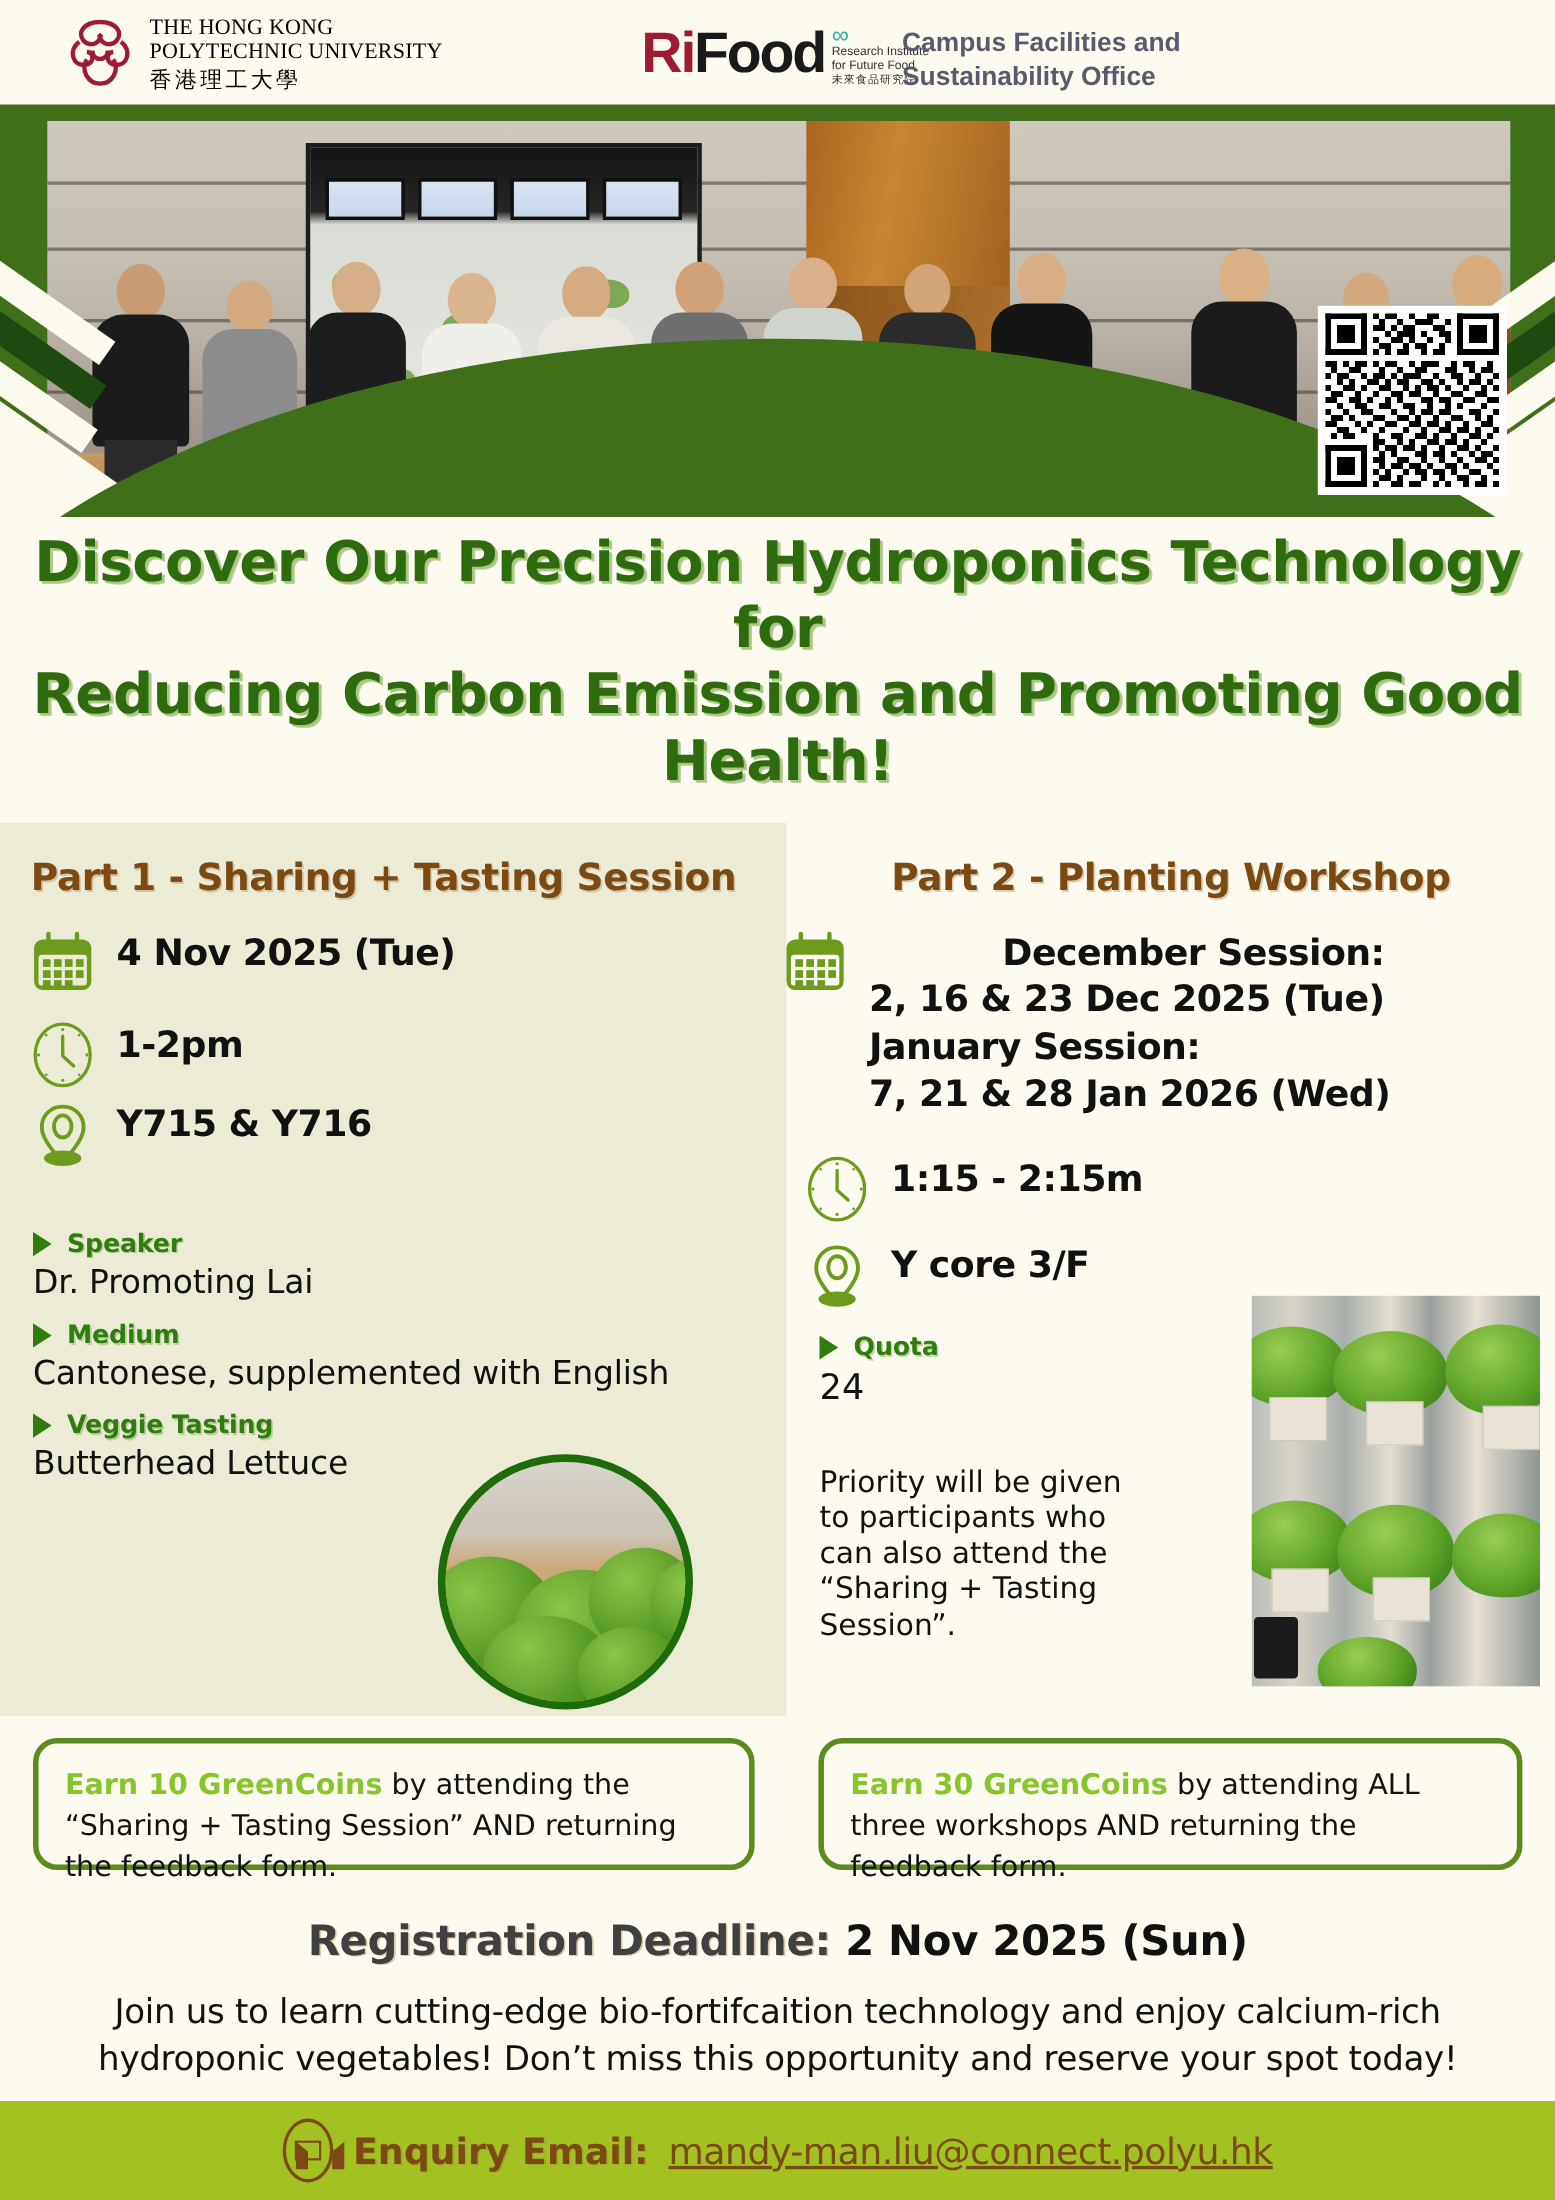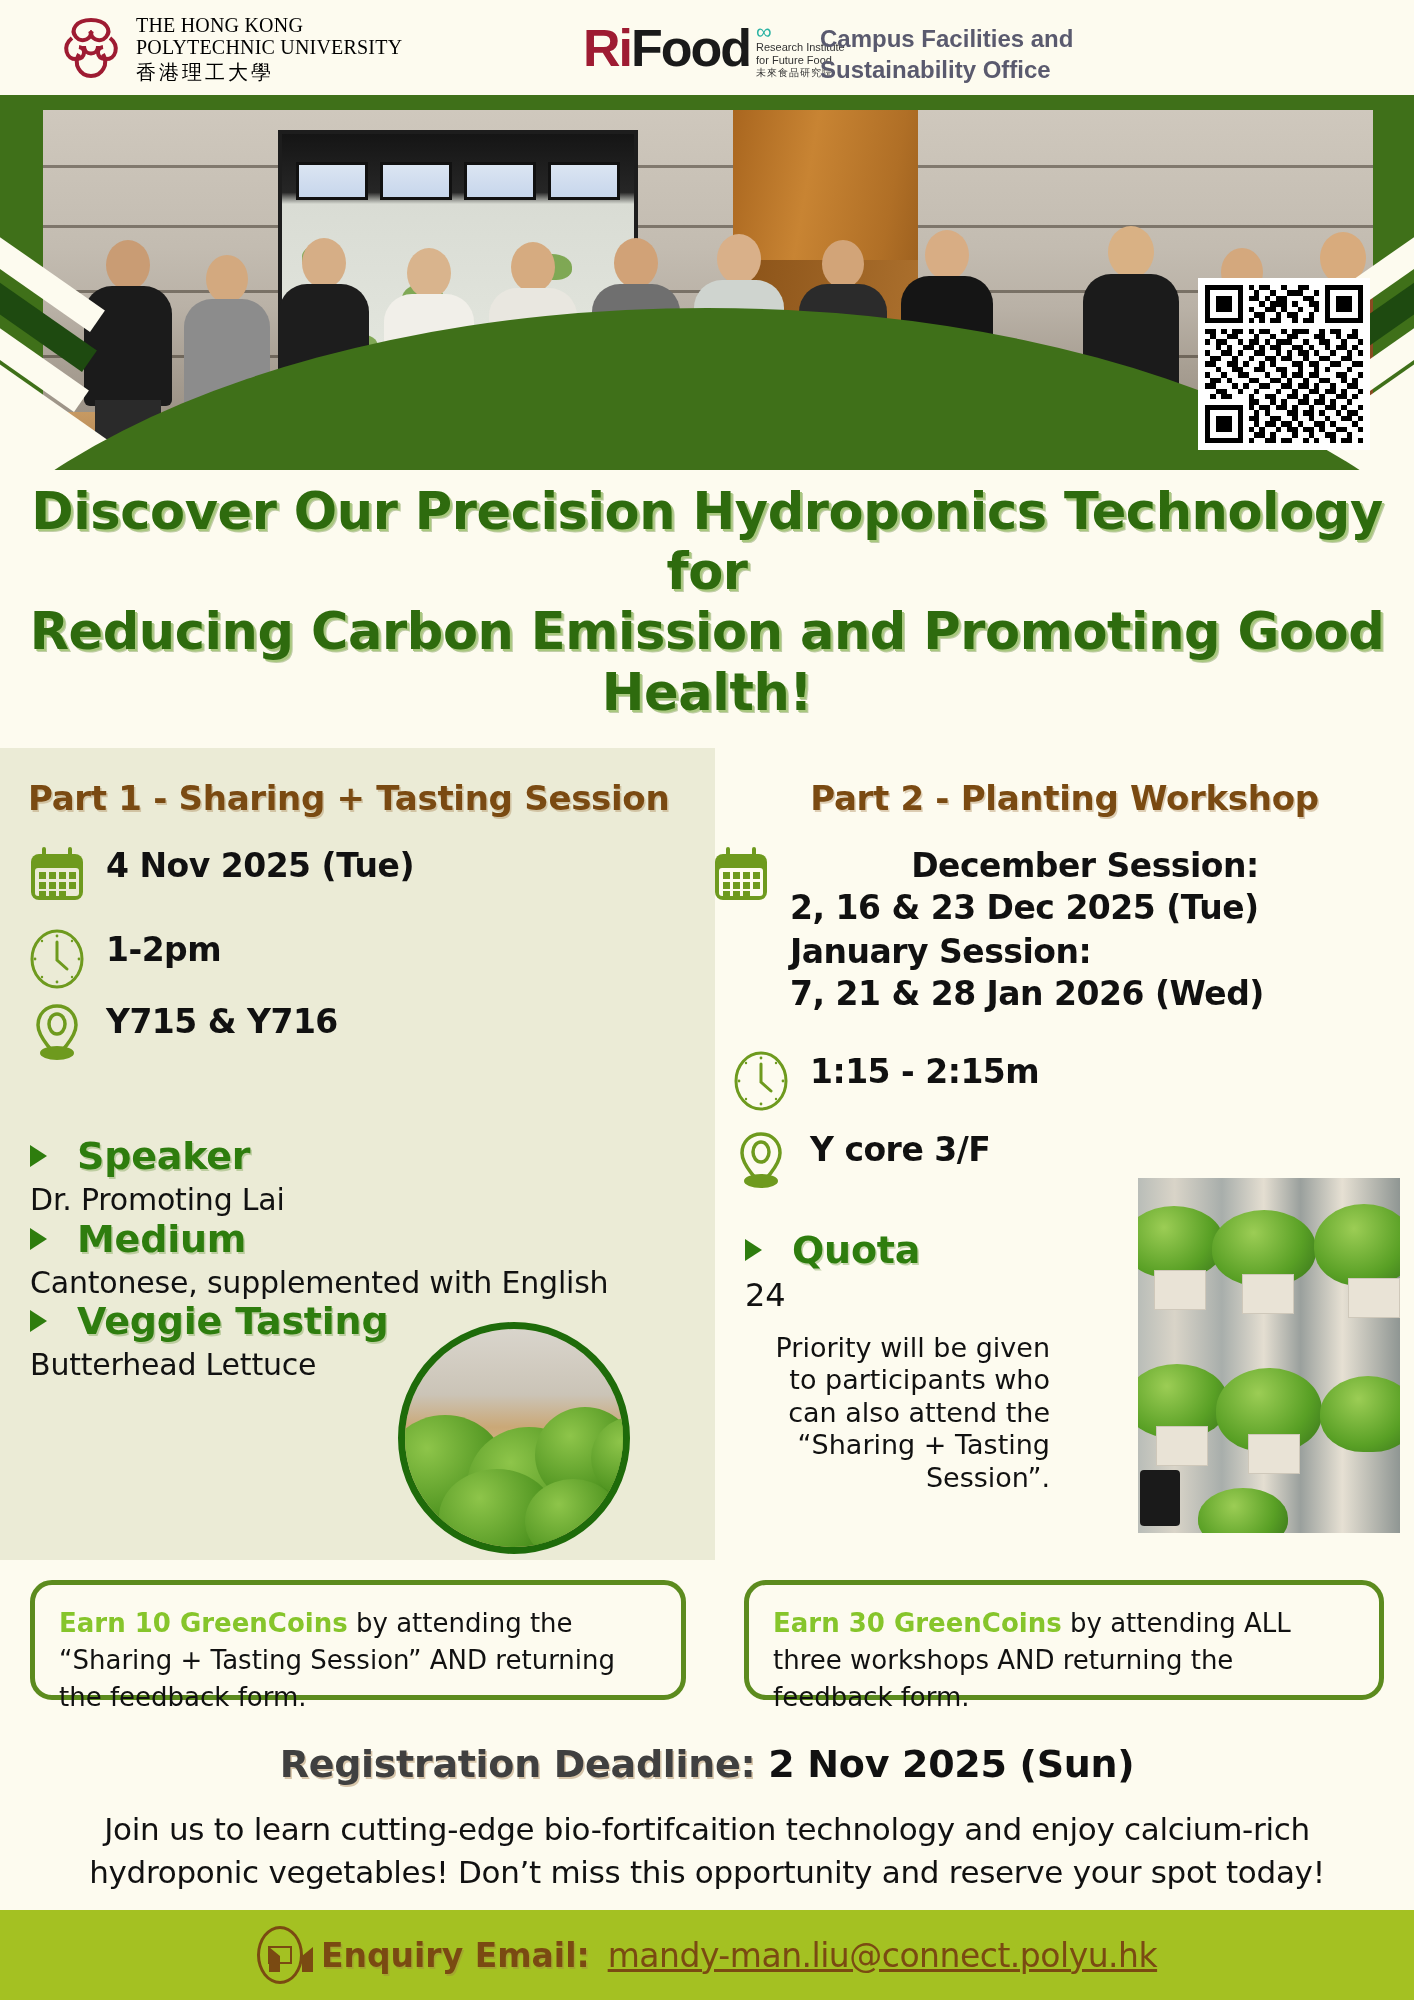--- a/index.html
+++ b/index.html
@@ -145,25 +145,24 @@
     font-size:33px; color:#111; line-height:1.18; letter-spacing:-.5px;
     padding-top:3px;
   }
 
   .c1-date{ position:absolute; left:26px; top:96px; }
   .c1-time{ position:absolute; left:26px; top:180px; }
   .c1-venue{ position:absolute; left:26px; top:252px; }
 
   .bullet-block{ position:absolute; left:30px; }
   .bullet-head{
-    display:flex; align-items:center; gap:30px;
+    display:flex; align-items:center; gap:14px;
     font-family:"DejaVu Sans",sans-serif; font-weight:bold;
-    font-size:38px; color:#2E7D0E; letter-spacing:-.2px;
+    font-size:23px; color:#2E7D0E; letter-spacing:-.2px;
     text-shadow:1.5px 1.5px 0 rgba(120,160,80,.4);
-    margin-top:16px;
   }
   .tri{
     width:0;height:0;border-left:17px solid #2E7D0E;
     border-top:11px solid transparent;border-bottom:11px solid transparent;
   }
   .bullet-body{
     font-family:"DejaVu Sans",sans-serif;
     font-size:30px; color:#111; margin-top:4px; line-height:1.2;
     letter-spacing:-.2px;
   }
@@ -778,21 +777,21 @@
 
   <div style="position:absolute;top:1212px;left:745px">
     <div class="bullet-head">
       <span class="tri"></span>
       <span>Quota</span>
     </div>
     <div class="quota-num">24</div>
   </div>
 
   <div style="position:absolute;top:1332px;left:745px;width:305px" class="quota-note-wrap">
-    <div style="font-family:'DejaVu Sans',sans-serif;font-size:27px;color:#111;line-height:1.2;text-align:right;">Priority will be given to participants who can also attend the “Sharing + Tasting Session”.</div>
+    <div style="font-family:'DejaVu Sans',sans-serif;font-size:27px;color:#111;line-height:1.2;">Priority will be given to participants who can also attend the “Sharing + Tasting Session”.</div>
   </div>
 
   <div class="tower-photo">
     <div class="tw-plant" style="left:-14px;top:28px;width:100px;height:72px"></div>
     <div class="tw-pot" style="left:16px;top:92px;width:52px;height:40px"></div>
     <div class="tw-plant" style="left:74px;top:32px;width:104px;height:76px"></div>
     <div class="tw-pot" style="left:104px;top:96px;width:52px;height:40px"></div>
     <div class="tw-plant" style="left:176px;top:26px;width:100px;height:82px"></div>
     <div class="tw-pot" style="left:210px;top:100px;width:52px;height:40px"></div>
     <div class="tw-plant" style="left:-12px;top:186px;width:102px;height:74px"></div>

